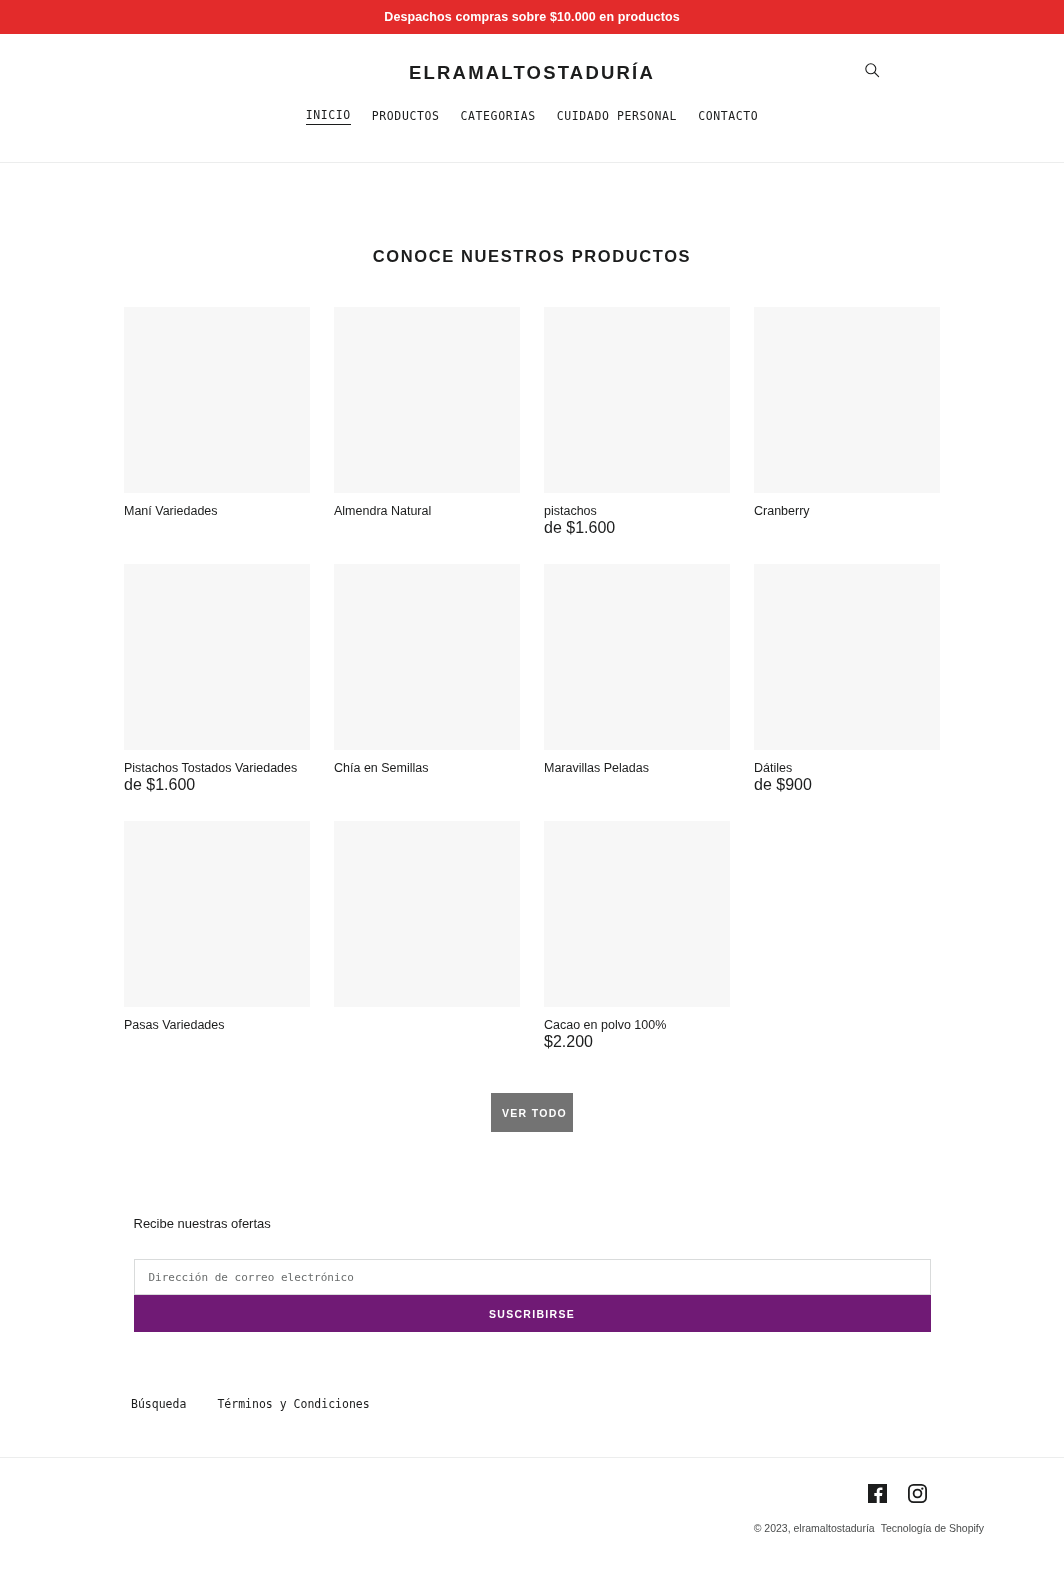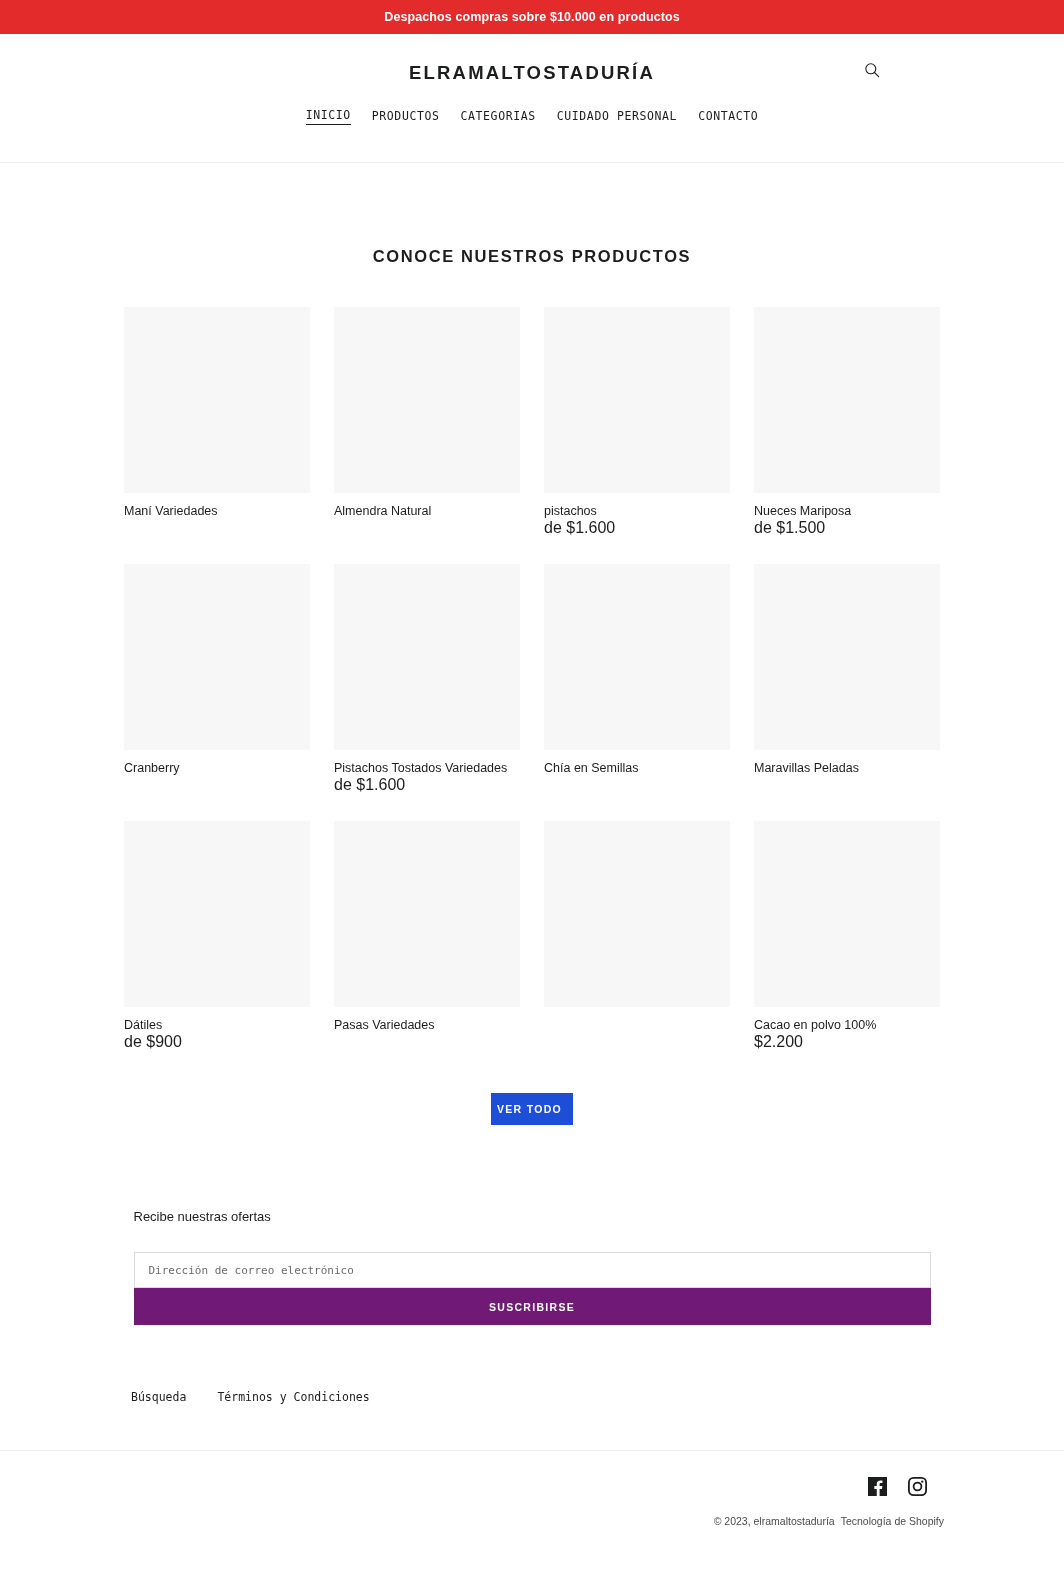--- a/index.html
+++ b/index.html
@@ -135,31 +135,31 @@
   .product-price:empty { display: none; }
 
   
   .view-all-wrap {
     display: flex;
     justify-content: center;
     margin-top: 43px;
   }
   .view-all-btn {
     width: 82px;
-    height: 32px;
-    background: #1d4ed8;
+    height: 39px;
+    background: #737373;
     color: #ffffff;
     border: none;
     font-family: "Liberation Sans", sans-serif;
     font-size: 10.5px;
     font-weight: bold;
     letter-spacing: 1.3px;
     line-height: 14px;
     cursor: pointer;
-    text-align: left;
+    text-align: right;
     padding: 0 6px;
   }
 
   
   .newsletter {
     width: 797px;
     margin: 84px auto 0 auto;
   }
   .newsletter-heading {
     font-size: 13px;
@@ -227,21 +227,21 @@
     width: 22px;
     height: 22px;
     display: flex;
     align-items: center;
     justify-content: center;
   }
   .social-icon svg { display: block; }
 
   .copyright {
     text-align: right;
-    padding-right: 120px;
+    padding-right: 80px;
     margin-top: 18px;
     font-size: 10.5px;
     color: #4a4c4c;
   }
   .copyright .sep { display: inline-block; width: 6px; }
 </style>
 </head>
 <body>
 
 <div class="page">
@@ -293,27 +293,20 @@
       </a>
 
       <a class="product-card" href="#">
         <div class="product-thumb"></div>
         <div class="product-info">
           <div class="product-title">pistachos</div>
           <div class="product-price">de $1.600</div>
         </div>
       </a>
 
-      <a class="product-card" href="#">
-        <div class="product-thumb"></div>
-        <div class="product-info">
-          <div class="product-title">Nueces Mariposa</div>
-          <div class="product-price">de $1.500</div>
-        </div>
-      </a>
 
       <a class="product-card" href="#">
         <div class="product-thumb"></div>
         <div class="product-info">
           <div class="product-title">Cranberry</div>
 
         </div>
       </a>
 
       <a class="product-card" href="#">

